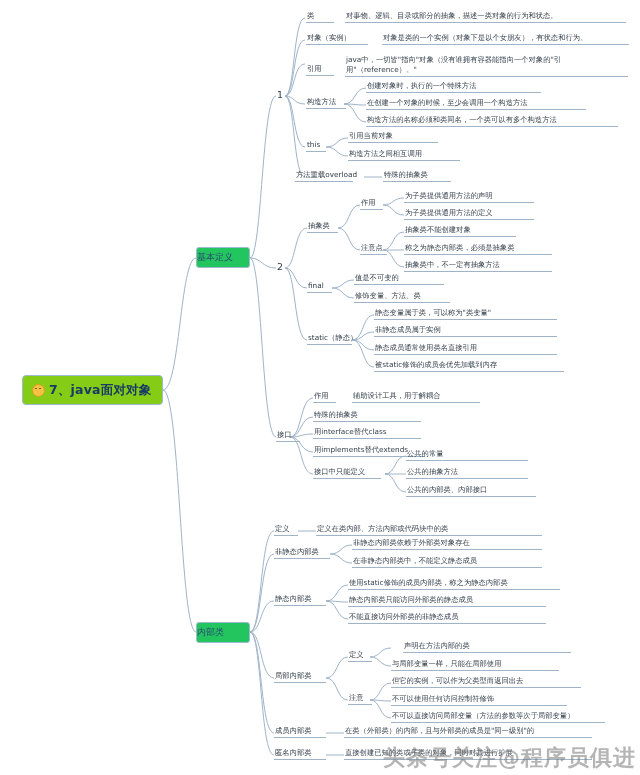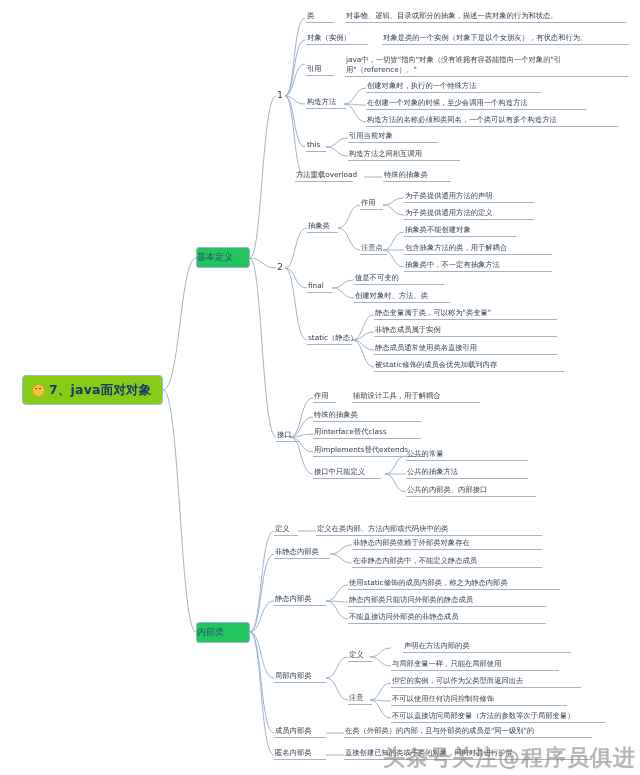--- a/index.html
+++ b/index.html
@@ -266,34 +266,34 @@
     <span>为子类提供通用方法的定义</span>
   </div>
 
   <div class="leaf cat" style="left:360px;top:243px;width:27px;">
     <span>注意点</span>
   </div>
   <div class="leaf" style="left:404px;top:225px;width:112px;">
     <span>抽象类不能创建对象</span>
   </div>
   <div class="leaf" style="left:404px;top:243px;width:148px;">
-    <span>包含抽象方法的类，用于解耦合</span>
+    <span>称之为静态内部类，必须是抽象类</span>
   </div>
   <div class="leaf" style="left:404px;top:260px;width:148px;">
     <span>抽象类中，不一定有抽象方法</span>
   </div>
 
   <div class="leaf cat" style="left:307px;top:281px;width:25px;">
     <span>final</span>
   </div>
   <div class="leaf" style="left:354px;top:273px;width:90px;">
     <span>值是不可变的</span>
   </div>
   <div class="leaf" style="left:354px;top:291px;width:96px;">
-    <span>创建对象时、方法、类</span>
+    <span>修饰变量、方法、类</span>
   </div>
 
   <div class="leaf cat" style="left:307px;top:333px;width:45px;">
     <span>static（静态）</span>
   </div>
   <div class="leaf" style="left:374px;top:308px;width:183px;">
     <span>静态变量属于类，可以称为"类变量"</span>
   </div>
   <div class="leaf" style="left:374px;top:325px;width:183px;">
     <span>非静态成员属于实例</span>

